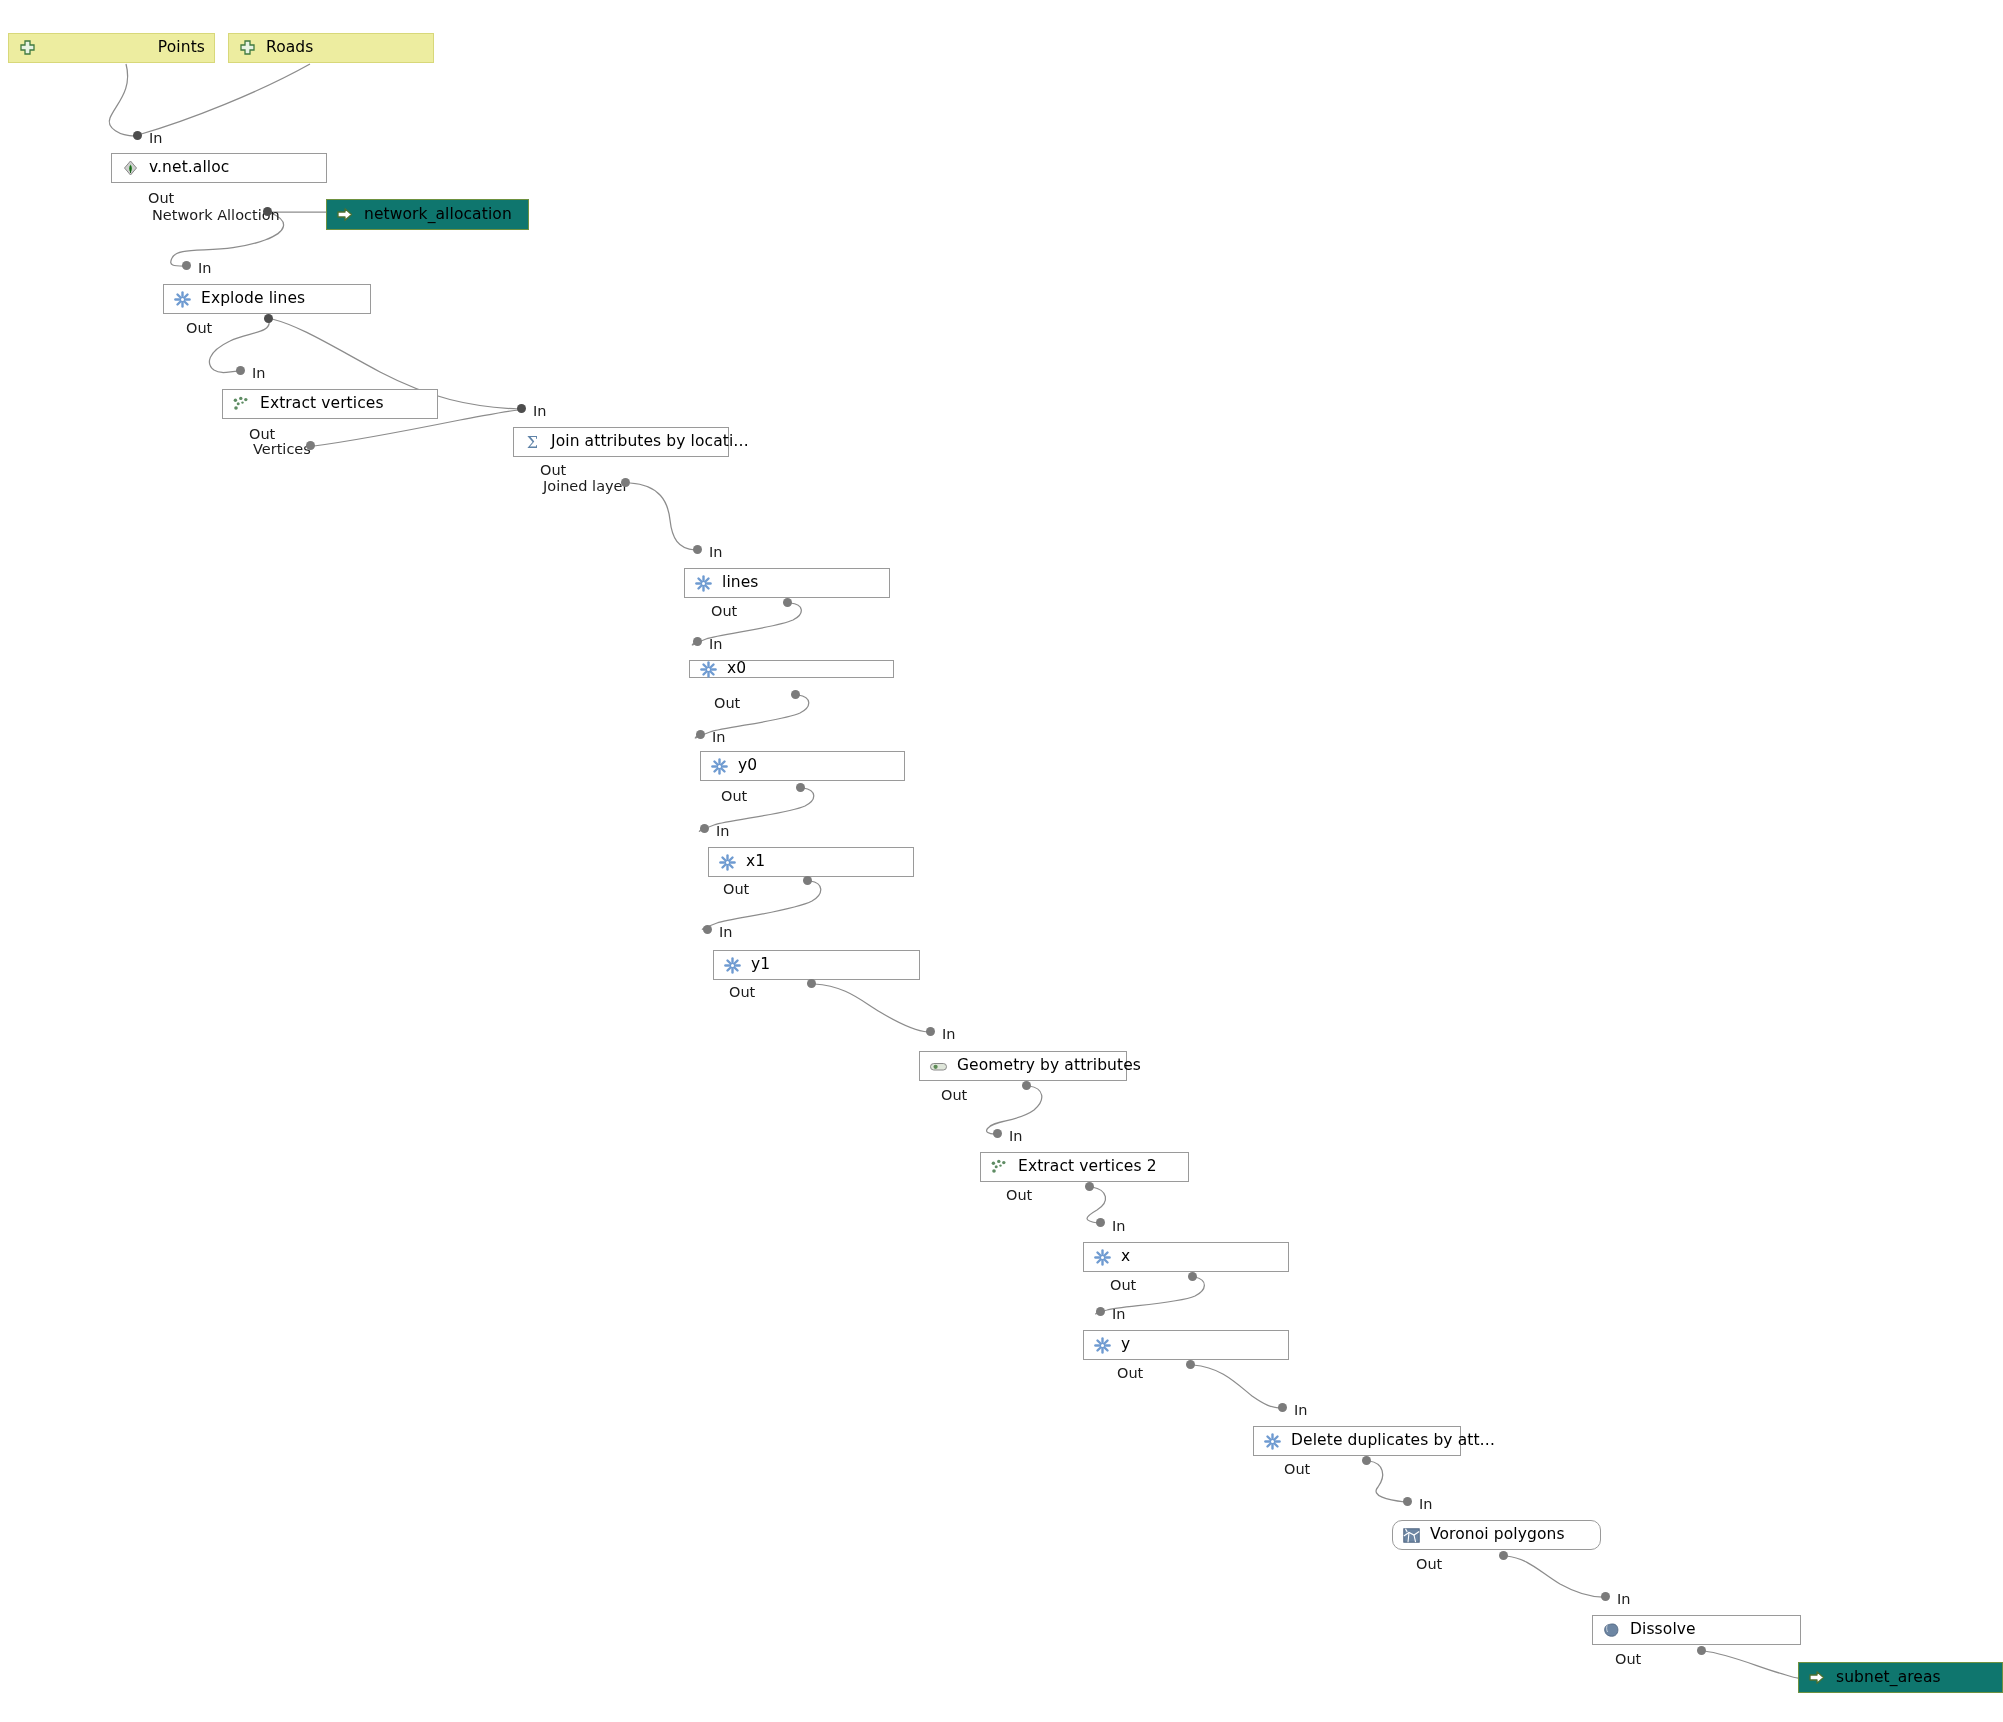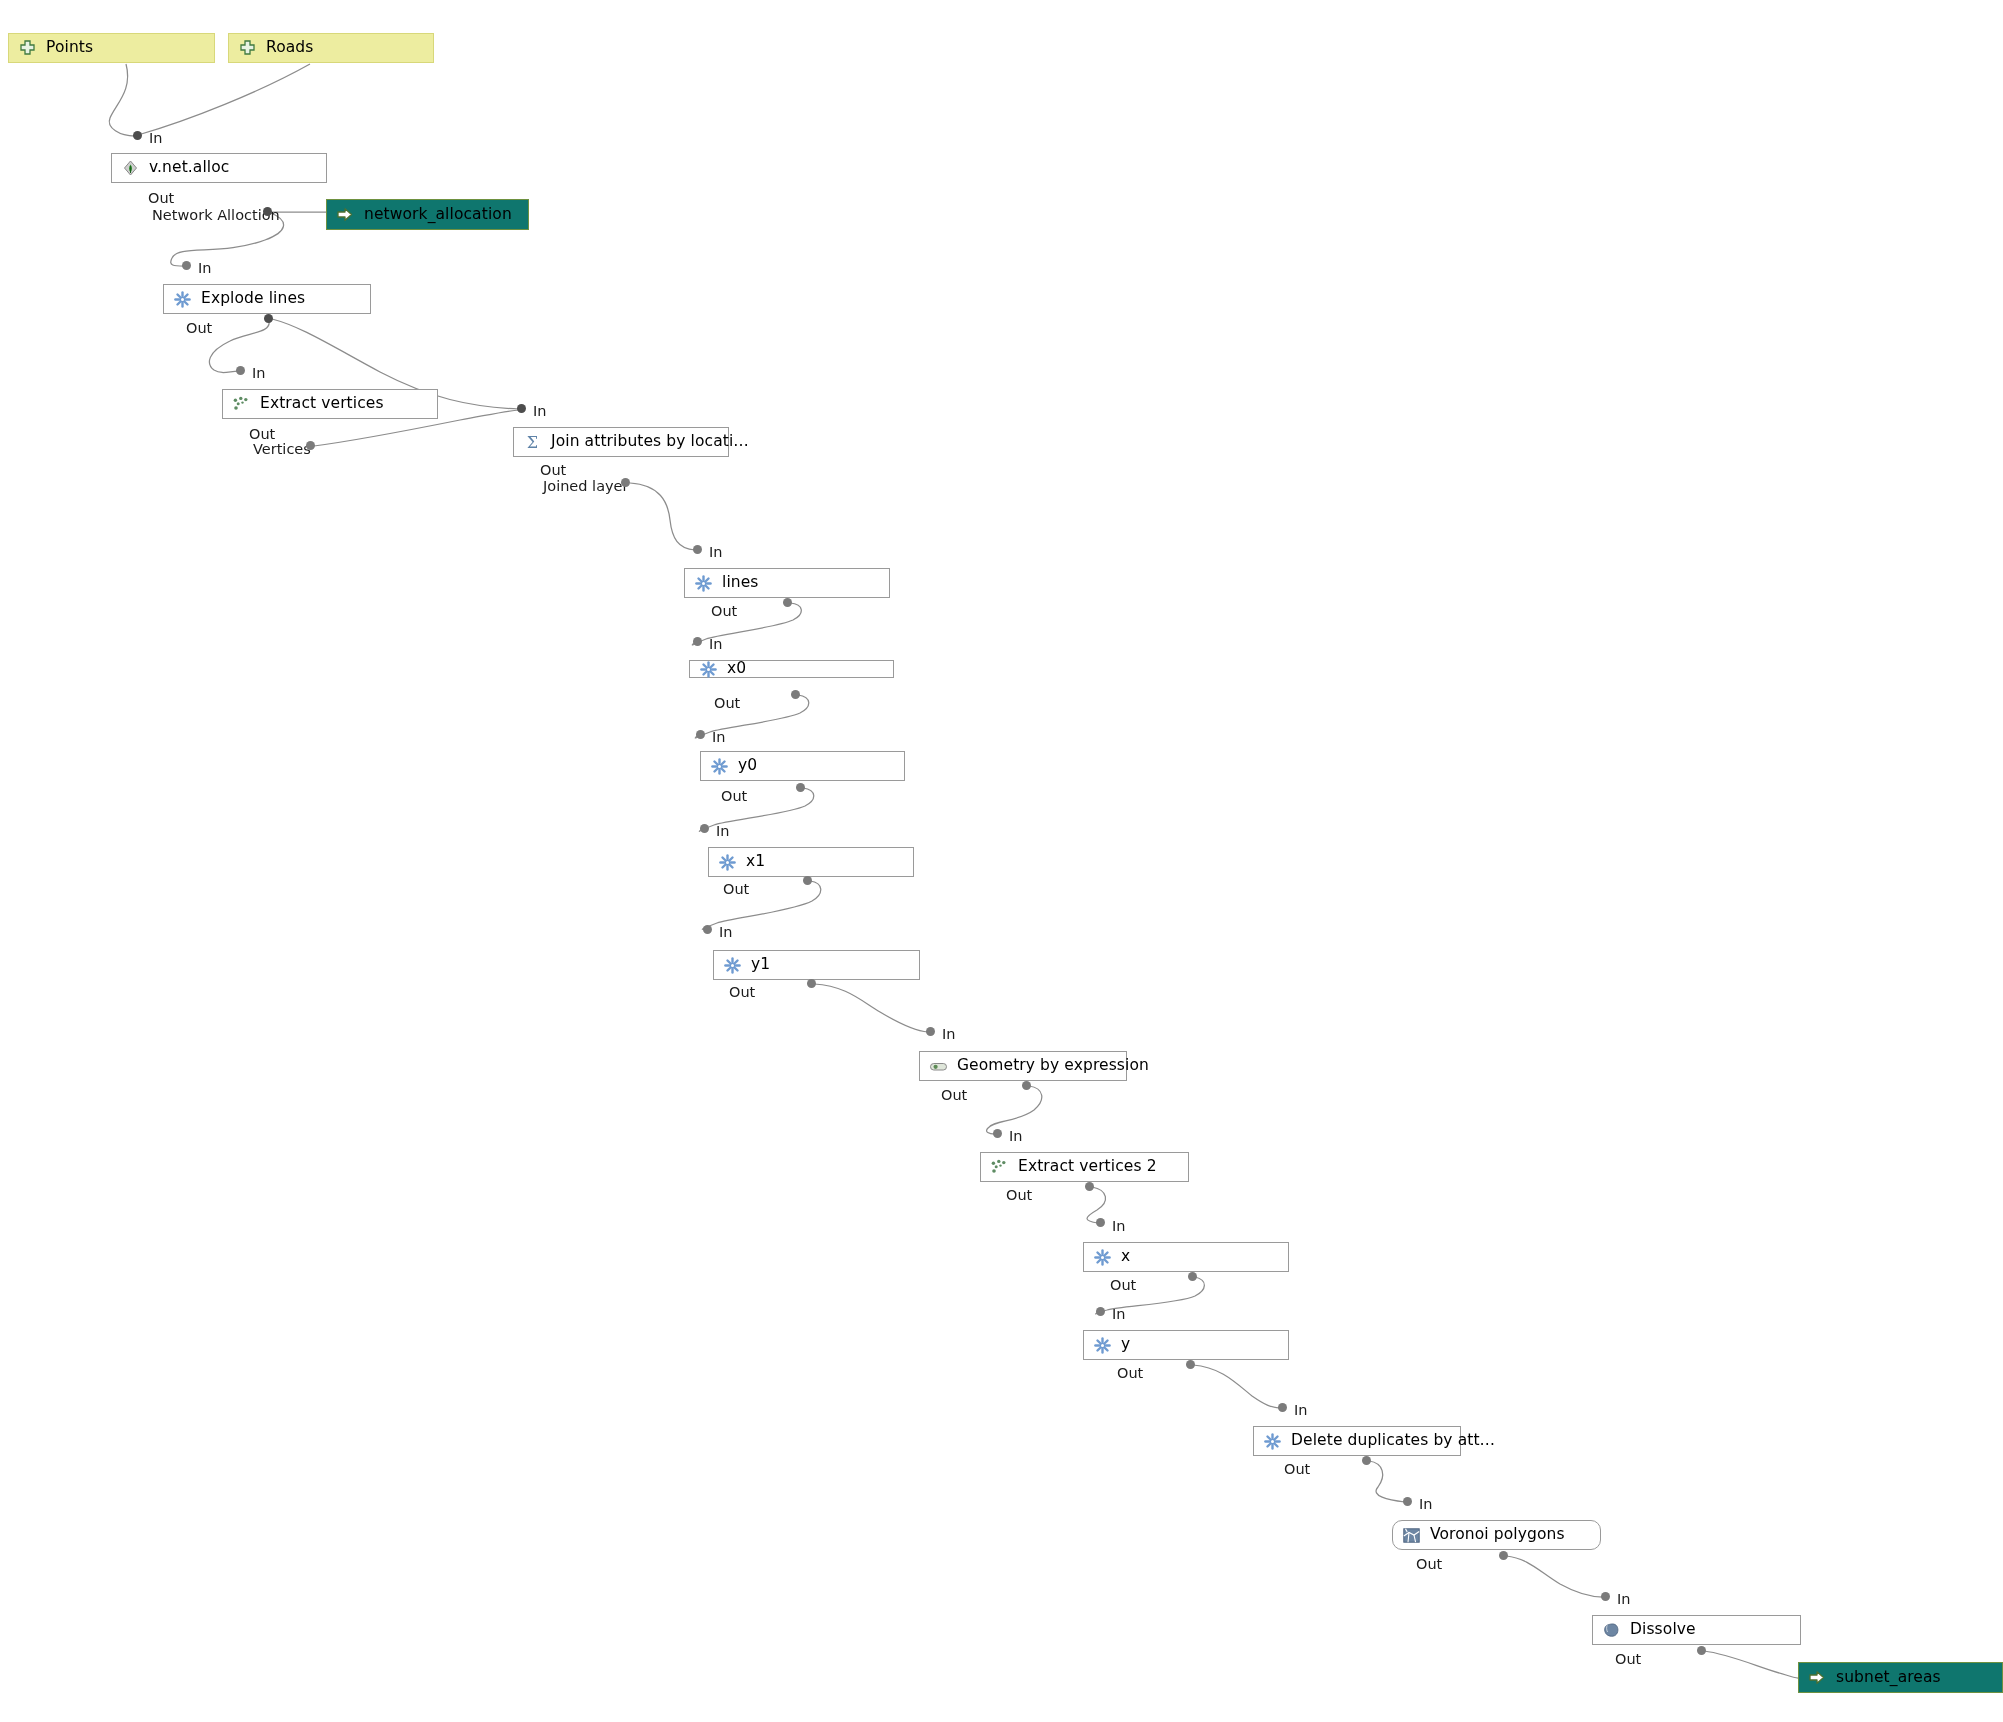--- a/index.html
+++ b/index.html
@@ -123,21 +123,21 @@
       <path d="M 1029 1086 C 1044 1088 1046 1100 1034 1110 C 1018 1122 994 1120 988 1128 C 984 1132 989 1134 995 1134" fill="none" stroke="#8c8c8c" stroke-width="1.25"></path>
       <path d="M 1092 1187 C 1108 1190 1110 1202 1097 1210 C 1083 1218 1084 1221 1098 1223" fill="none" stroke="#8c8c8c" stroke-width="1.25"></path>
       <path d="M 1195 1277 C 1208 1280 1207 1290 1195 1296 C 1177 1304 1120 1306 1107 1310 C 1096 1313 1093 1316 1098 1312" fill="none" stroke="#8c8c8c" stroke-width="1.25"></path>
       <path d="M 1193 1365 C 1220 1367 1235 1382 1252 1396 C 1265 1405 1272 1408 1280 1408" fill="none" stroke="#8c8c8c" stroke-width="1.25"></path>
       <path d="M 1369 1461 C 1384 1463 1386 1476 1378 1487 C 1370 1496 1388 1500 1405 1502" fill="none" stroke="#8c8c8c" stroke-width="1.25"></path>
       <path d="M 1506 1556 C 1528 1558 1540 1572 1560 1584 C 1578 1594 1593 1597 1603 1597" fill="none" stroke="#8c8c8c" stroke-width="1.25"></path>
       <path d="M 1704 1651 C 1730 1654 1760 1668 1786 1675 C 1792 1677 1796 1678 1798 1678" fill="none" stroke="#8c8c8c" stroke-width="1.25"></path>
     </svg>
 
   <div id="nodes-layer">
-      <div class="node io-node io-in" style="left: 8px; top: 33px; width: 207px; height: 30px;">
+      <div class="node io-node io-in" style="left: 8px; top: 33px; width: 207px; height: 30px; justify-content: space-between;">
         <span class="node-icon">
           <svg width="19" height="19" viewBox="0 0 19 19">
             <path d="M7 2 h5 v4 h4 v5 h-4 v4 h-5 v-4 h-4 v-5 h4 z" fill="#e8f3e2" stroke="#3f7a3f" stroke-width="1.3"></path>
           </svg>
         </span>
         <span class="node-label">Points</span>
       </div>
       <div class="node io-node io-in" style="left: 228px; top: 33px; width: 206px; height: 30px;">
         <span class="node-icon">
           <svg width="19" height="19" viewBox="0 0 19 19">
@@ -301,21 +301,21 @@
         </span>
         <span class="node-label">y1</span>
       </div>
       <div class="node alg-node" style="left: 919px; top: 1051px; width: 208px; height: 30px;">
         <span class="node-icon">
           <svg width="19" height="19" viewBox="0 0 19 19">
             <rect x="1.5" y="6.5" width="16" height="6.5" rx="3.2" fill="#dfe6da" stroke="#8a8a8a" stroke-width="1"></rect>
             <circle cx="6.6" cy="9.8" r="2.1" fill="#5d8b56"></circle>
           </svg>
         </span>
-        <span class="node-label">Geometry by expression</span>
+        <span class="node-label">Geometry by attributes</span>
       </div>
       <div class="node alg-node" style="left: 980px; top: 1152px; width: 209px; height: 30px;">
         <span class="node-icon">
           <svg width="19" height="19" viewBox="0 0 19 19">
             <g fill="#5e8c63">
               <circle cx="3.4" cy="5.2" r="1.7"></circle>
               <circle cx="8.8" cy="3.4" r="1.7"></circle>
               <circle cx="13.8" cy="4.6" r="1.7"></circle>
               <circle cx="6.2" cy="8.8" r="1.5"></circle>
               <circle cx="4.0" cy="13.0" r="1.8"></circle>

